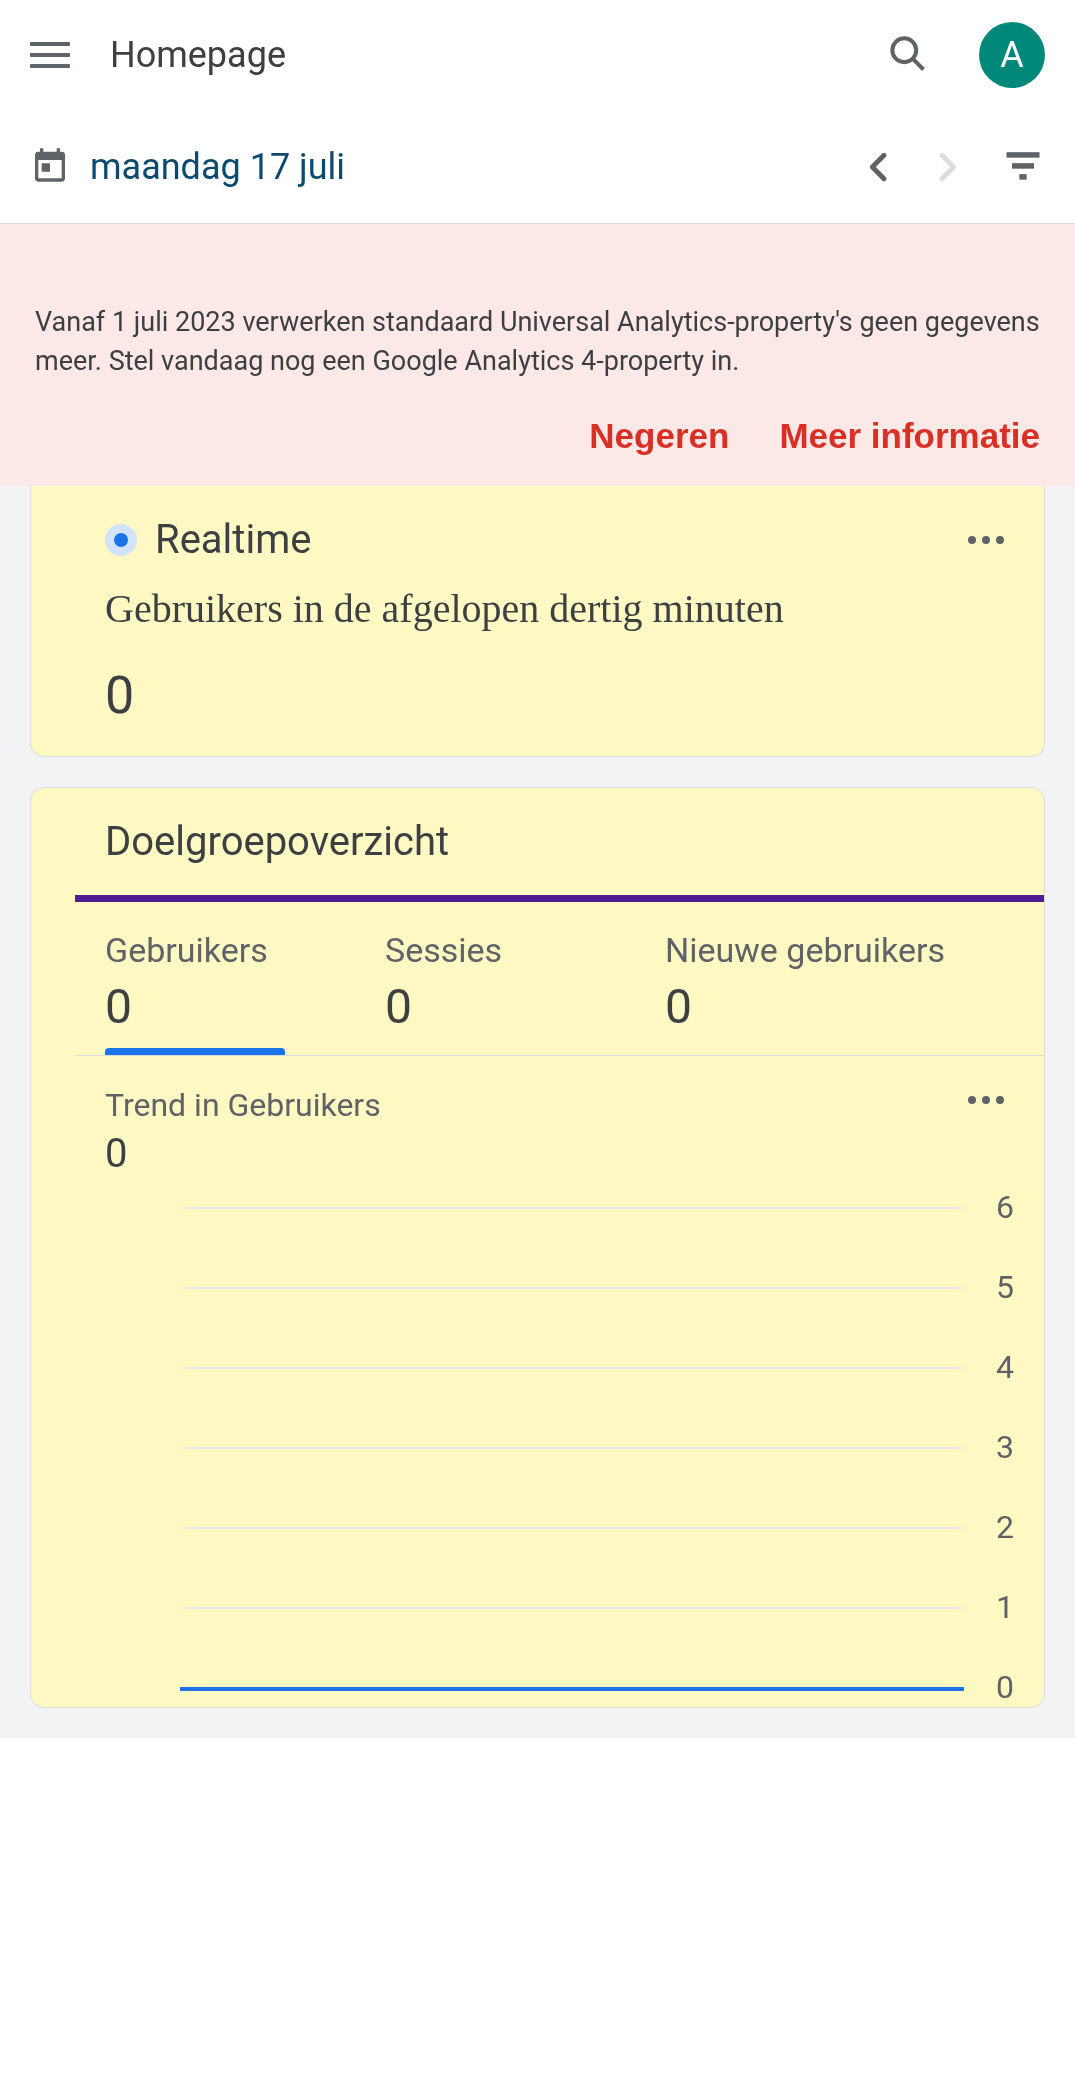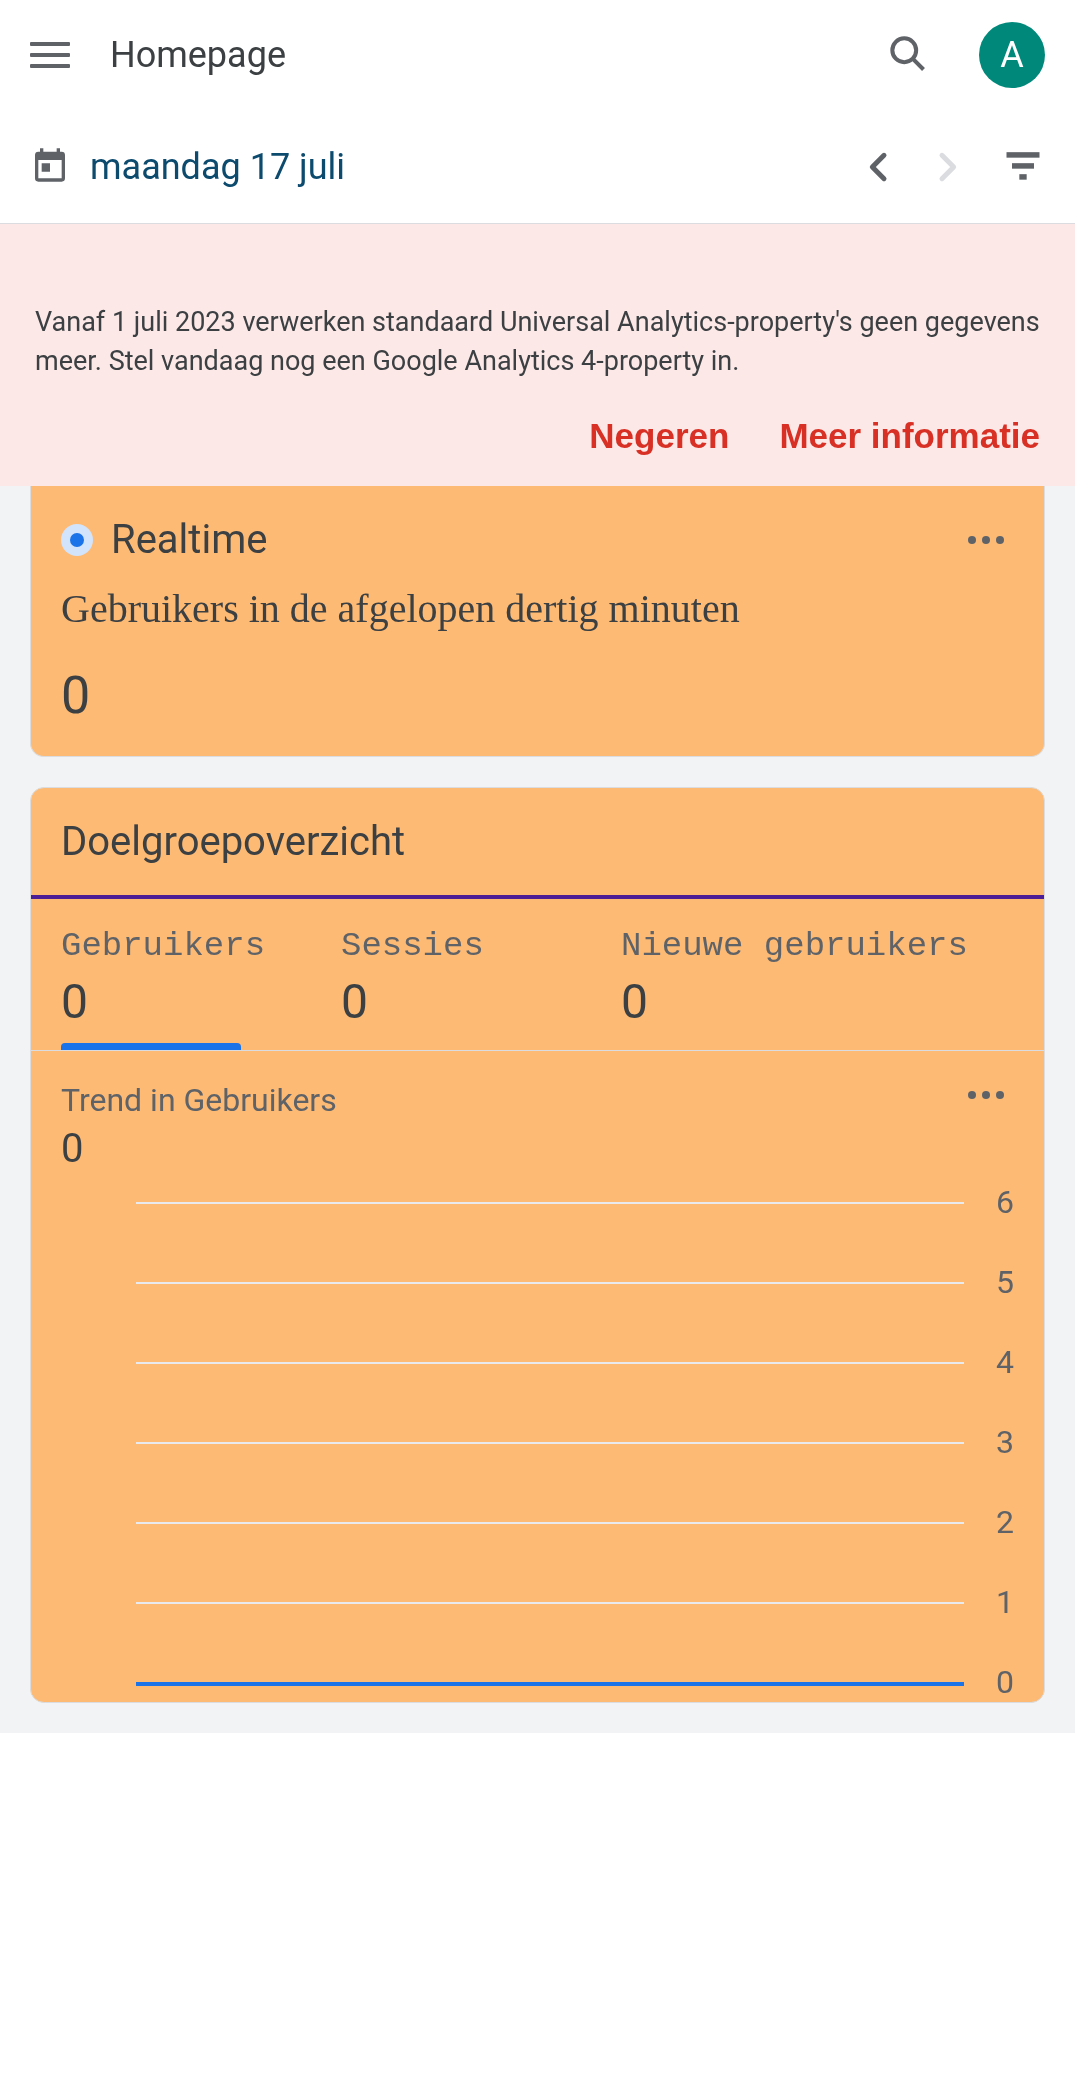--- a/index.html
+++ b/index.html
@@ -22,38 +22,38 @@
   
   
   .notice { background: #fce8e6; padding: 35px 35px 30px 35px; }
   .notice-text { font-size: 27px; line-height: 1.45; color: #3c4043; margin-top: 44px; }
   .notice-actions { display: flex; justify-content: flex-end; gap: 50px; margin-top: 35px; }
   .notice-btn { font-size: 35px; font-weight: 700; color: #d93025; background: none; border: none; cursor: pointer; }
   
   
   .content { background: #f1f3f4; padding: 0 30px 30px 30px; }
   
-  .card { background: #fdba74; border: 1px solid #dadce0; border-radius: 14px; margin-top: 0; }
+  .card { background: #fef9c3; border: 1px solid #dadce0; border-radius: 14px; margin-top: 0; padding-left: 44px; }
   .card + .card { margin-top: 30px; }
   .card-inner { padding: 30px; }
   
   .realtime-head { display: flex; align-items: center; }
   .live-dot { width: 32px; height: 32px; border-radius: 50%; background: #d2e3fc; display: flex; align-items: center; justify-content: center; margin-right: 18px; }
   .live-dot::after { content: ''; width: 14px; height: 14px; border-radius: 50%; background: #1a73e8; }
   .realtime-title { font-size: 40px; font-weight: 400; color: #3c4043; flex: 1; }
   .more-dots { display: flex; gap: 6px; cursor: pointer; padding: 10px; }
   .more-dots span { width: 8px; height: 8px; border-radius: 50%; background: #5f6368; }
   .realtime-sub { font-size: 40px; color: #3c4043; margin-top: 20px; line-height: 1.3; font-family: Liberation Serif, serif; }
   .big-number { font-size: 52px; font-weight: 400; color: #3c4043; margin-top: 30px; }
   
-  .audience-title { font-size: 40px; font-weight: 400; color: #3c4043; padding: 30px; border-bottom: 4px solid #4c1d95; }
+  .audience-title { font-size: 40px; font-weight: 400; color: #3c4043; padding: 30px; border-bottom: 7px solid #4c1d95; }
   
   .metrics { display: flex; overflow: hidden; border-bottom: 1px solid #dadce0; }
   .metric { min-width: 280px; padding: 28px 30px 20px 30px; position: relative; }
-  .metric-label { font-size: 34px; color: #5f6368; font-family: Liberation Mono, monospace; }
+  .metric-label { font-size: 34px; color: #5f6368; }
   .metric-value { font-size: 48px; color: #3c4043; margin-top: 8px; }
   .metric.active::after { content: ''; position: absolute; left: 30px; right: 70px; bottom: -1px; height: 8px; background: #1a73e8; border-radius: 4px 4px 0 0; }
   
   .trend-head { display: flex; align-items: flex-start; padding: 30px 30px 10px 30px; gap: 21px; }
   .trend-titles { flex: 1; }
   .trend-title { font-size: 32px; color: #5f6368; }
   .trend-value { font-size: 40px; color: #3c4043; margin-top: 6px; }
   
   .chart { position: relative; padding: 20px 30px 0 30px; height: 520px; }
   .chart-area { position: absolute; left: 105px; right: 80px; top: 20px; bottom: 10px; }

